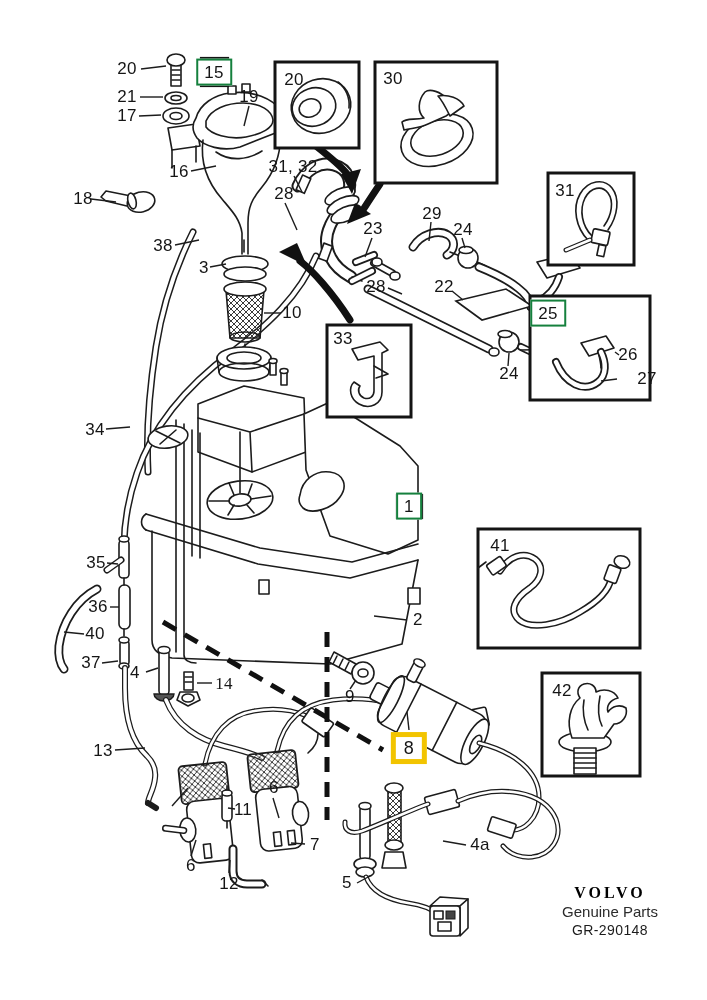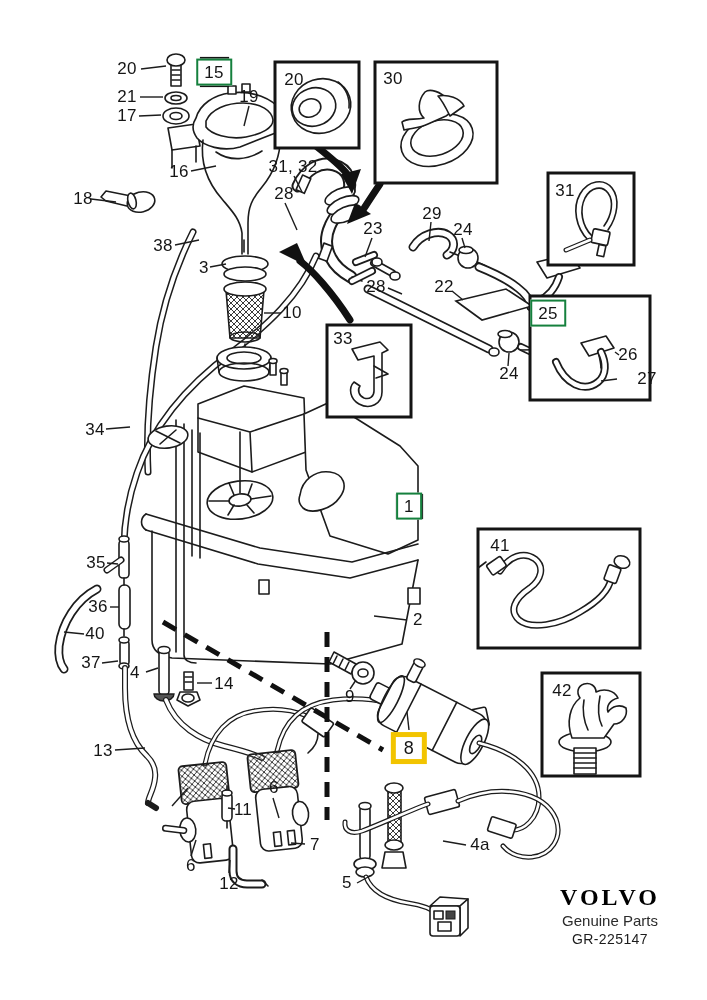--- a/index.html
+++ b/index.html
@@ -7,21 +7,21 @@
           font-family:"Liberation Sans",sans-serif;}
   svg{position:absolute;left:0;top:0;}
   #labels-layer{position:absolute;left:0;top:0;width:707px;height:1000px;}
   .plabel{position:absolute;transform:translate(-50%,-50%);
           font:400 17px/1.05 "Liberation Sans",sans-serif;color:#151515;
           white-space:nowrap;letter-spacing:.3px;}
   .plabel--boxed{border:2px solid #15803d;background:#fff;padding:3px 6px 2px;}
   .plabel--highlight{border:5px solid #f2c400;background:#fff;padding:2px 8px 1px;
           font-size:18px;font-weight:400;}
   .brand-plate{position:absolute;left:543px;top:884px;width:134px;text-align:center;}
-  .brand-name{font-family:"Liberation Serif",serif;font-weight:700;font-size:24px;
+  .brand-name{font-family:"Liberation Serif",serif;font-weight:700;font-size:16px;
           letter-spacing:3px;color:#000;}
   .brand-tagline{font-size:15px;color:#2b2b2b;margin-top:1px;}
   .brand-code{font-size:14px;color:#1c1c1c;margin-top:2px;letter-spacing:.4px;}
   .tube-out{fill:none;stroke:#1c1c1c;stroke-linecap:round;stroke-linejoin:round;}
   .tube-in{fill:none;stroke:#fff;stroke-linecap:round;stroke-linejoin:round;}
   .ln{fill:none;stroke:#1c1c1c;stroke-width:1.6;stroke-linejoin:round;stroke-linecap:round;}
   .lnw{fill:#fff;stroke:#1c1c1c;stroke-width:1.6;stroke-linejoin:round;}
   .leader{stroke:#1c1c1c;stroke-width:1.4;fill:none;}
   .cobox{fill:#fff;stroke:#141414;stroke-width:3;}
   .cobox-sm{fill:#fff;stroke:#141414;stroke-width:2.2;}
@@ -483,32 +483,32 @@
       <span class="plabel plabel--plain" style="left: 95px; top: 430px;">34</span>
       <span class="plabel plabel--boxed" style="left: 409px; top: 506px;">1</span>
       <span class="plabel plabel--plain" style="left: 418px; top: 620px;">2</span>
       <span class="plabel plabel--plain" style="left: 500px; top: 546px;">41</span>
       <span class="plabel plabel--plain" style="left: 562px; top: 691px;">42</span>
       <span class="plabel plabel--plain" style="left: 96px; top: 563px;">35</span>
       <span class="plabel plabel--plain" style="left: 98px; top: 607px;">36</span>
       <span class="plabel plabel--plain" style="left: 95px; top: 634px;">40</span>
       <span class="plabel plabel--plain" style="left: 91px; top: 663px;">37</span>
       <span class="plabel plabel--plain" style="left: 135px; top: 673px;">4</span>
-      <span class="plabel plabel--plain" style="left: 224px; top: 684px;">14</span>
+      <span class="plabel plabel--plain" style="left: 224px; top: 684px; font-family: Liberation Serif, serif;">14</span>
       <span class="plabel plabel--plain" style="left: 103px; top: 751px;">13</span>
       <span class="plabel plabel--plain" style="left: 350px; top: 697px;">9</span>
       <span class="plabel plabel--highlight" style="left: 409px; top: 748px; border-color: rgb(242, 196, 0);">8</span>
       <span class="plabel plabel--plain" style="left: 274px; top: 788px;">6</span>
       <span class="plabel plabel--plain" style="left: 243px; top: 810px;">11</span>
       <span class="plabel plabel--plain" style="left: 315px; top: 845px;">7</span>
       <span class="plabel plabel--plain" style="left: 191px; top: 866px;">6</span>
       <span class="plabel plabel--plain" style="left: 229px; top: 884px;">12</span>
       <span class="plabel plabel--plain" style="left: 347px; top: 883px;">5</span>
       <span class="plabel plabel--plain" style="left: 480px; top: 845px;">4a</span>
     </div>
 
 <div class="brand-plate">
   <div class="brand-name">VOLVO</div>
   <div class="brand-tagline">Genuine Parts</div>
-  <div class="brand-code">GR-225147</div>
+  <div class="brand-code">GR-290148</div>
 </div>
 
 </div>
 
 </body></html>

